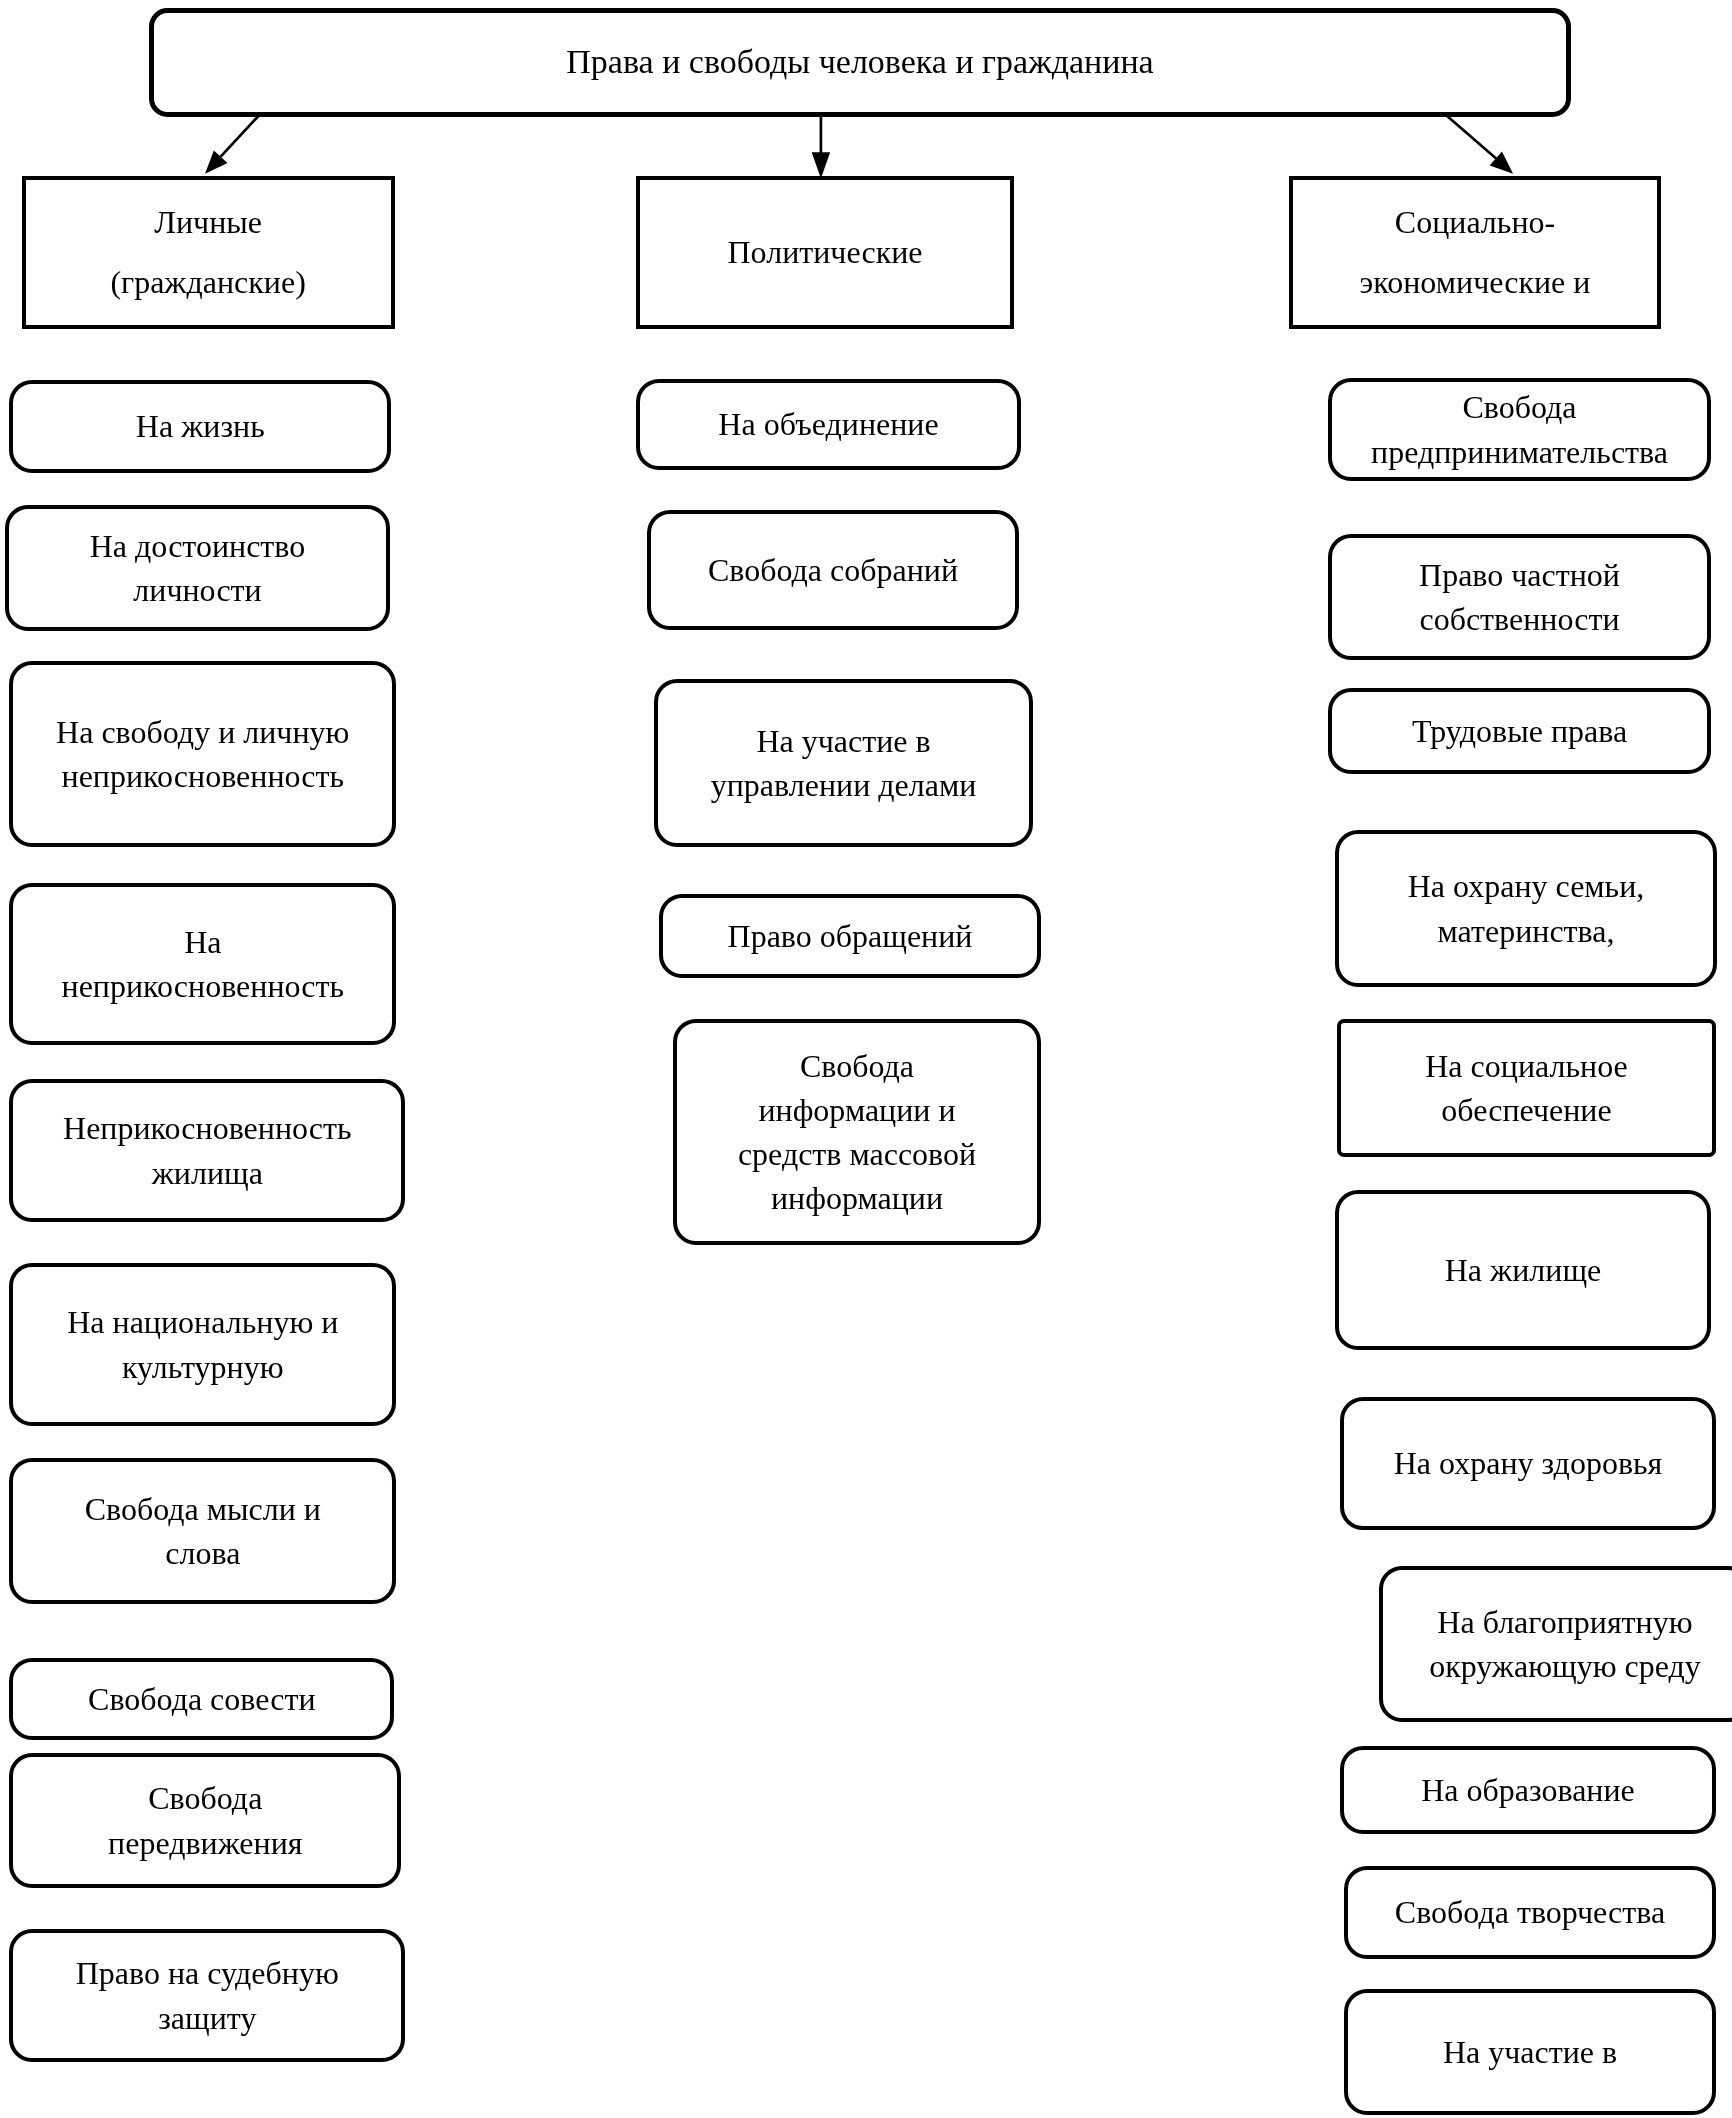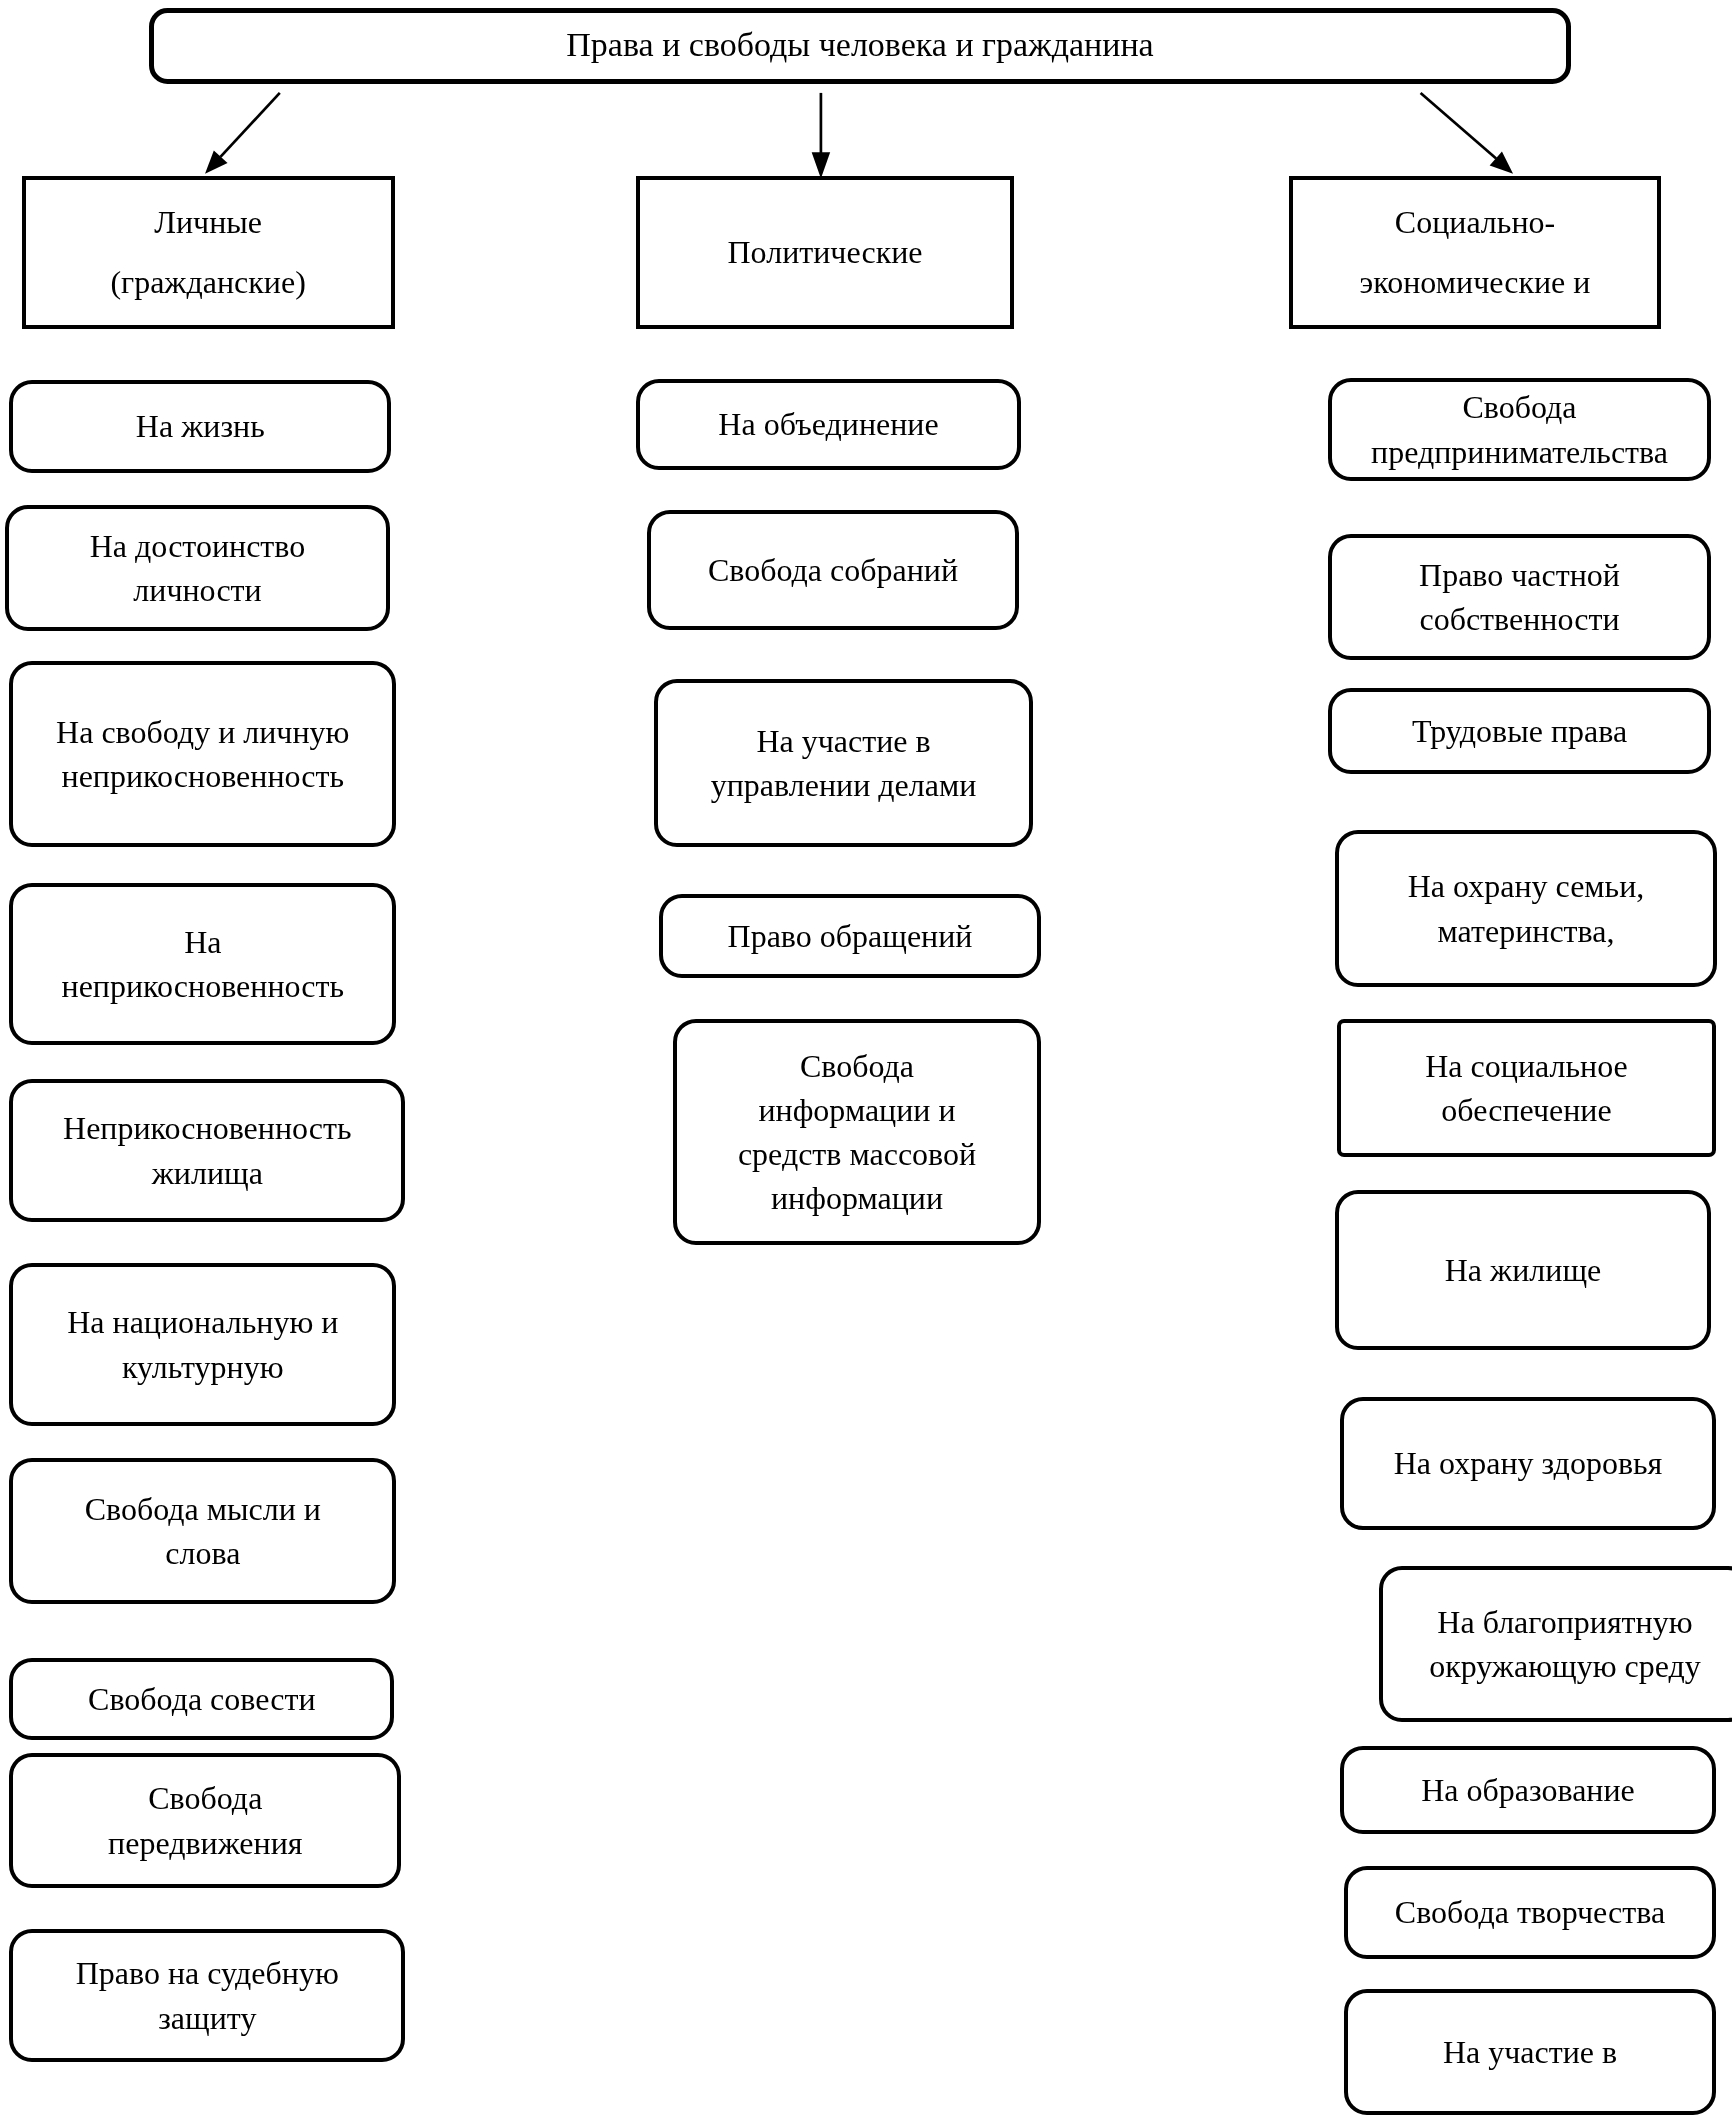--- a/index.html
+++ b/index.html
@@ -57,21 +57,21 @@
     <g>
       <line x1="1065" y1="120" x2="1065" y2="200" stroke="#000" stroke-width="3.5"></line>
       <polygon points="1065,231 1053,197 1077,197" fill="#000"></polygon>
     </g>
     <g>
       <line x1="1843" y1="120" x2="1941" y2="205" stroke="#000" stroke-width="3.5"></line>
       <polygon points="1963,225 1932.6,214.1 1948.5,196.1" fill="#000"></polygon>
     </g>
   </svg>
 
-  <div class="box root" style="left:149px; top:7.7px; width:1422px; height:76px;text-align:right;">Права и свободы человека и гражданина</div>
+  <div class="box root" style="left:149px; top:7.7px; width:1422px; height:109px;text-align:right;">Права и свободы человека и гражданина</div>
 
   <div class="box header" style="left:21.6px; top:176px; width:373px; height:153px;">Личные
 (гражданские)</div>
   <div class="box header" style="left:636px; top:176px; width:378px; height:153px;">Политические</div>
   <div class="box header" style="left:1289px; top:176px; width:372px; height:153px;">Социально-
 экономические и</div>
 
   <div class="box node" style="left:9.3px; top:380px; width:382px; height:93px;">На жизнь</div>
   <div class="box node" style="left:5px; top:505px; width:385px; height:126px;">На достоинство
 личности</div>

